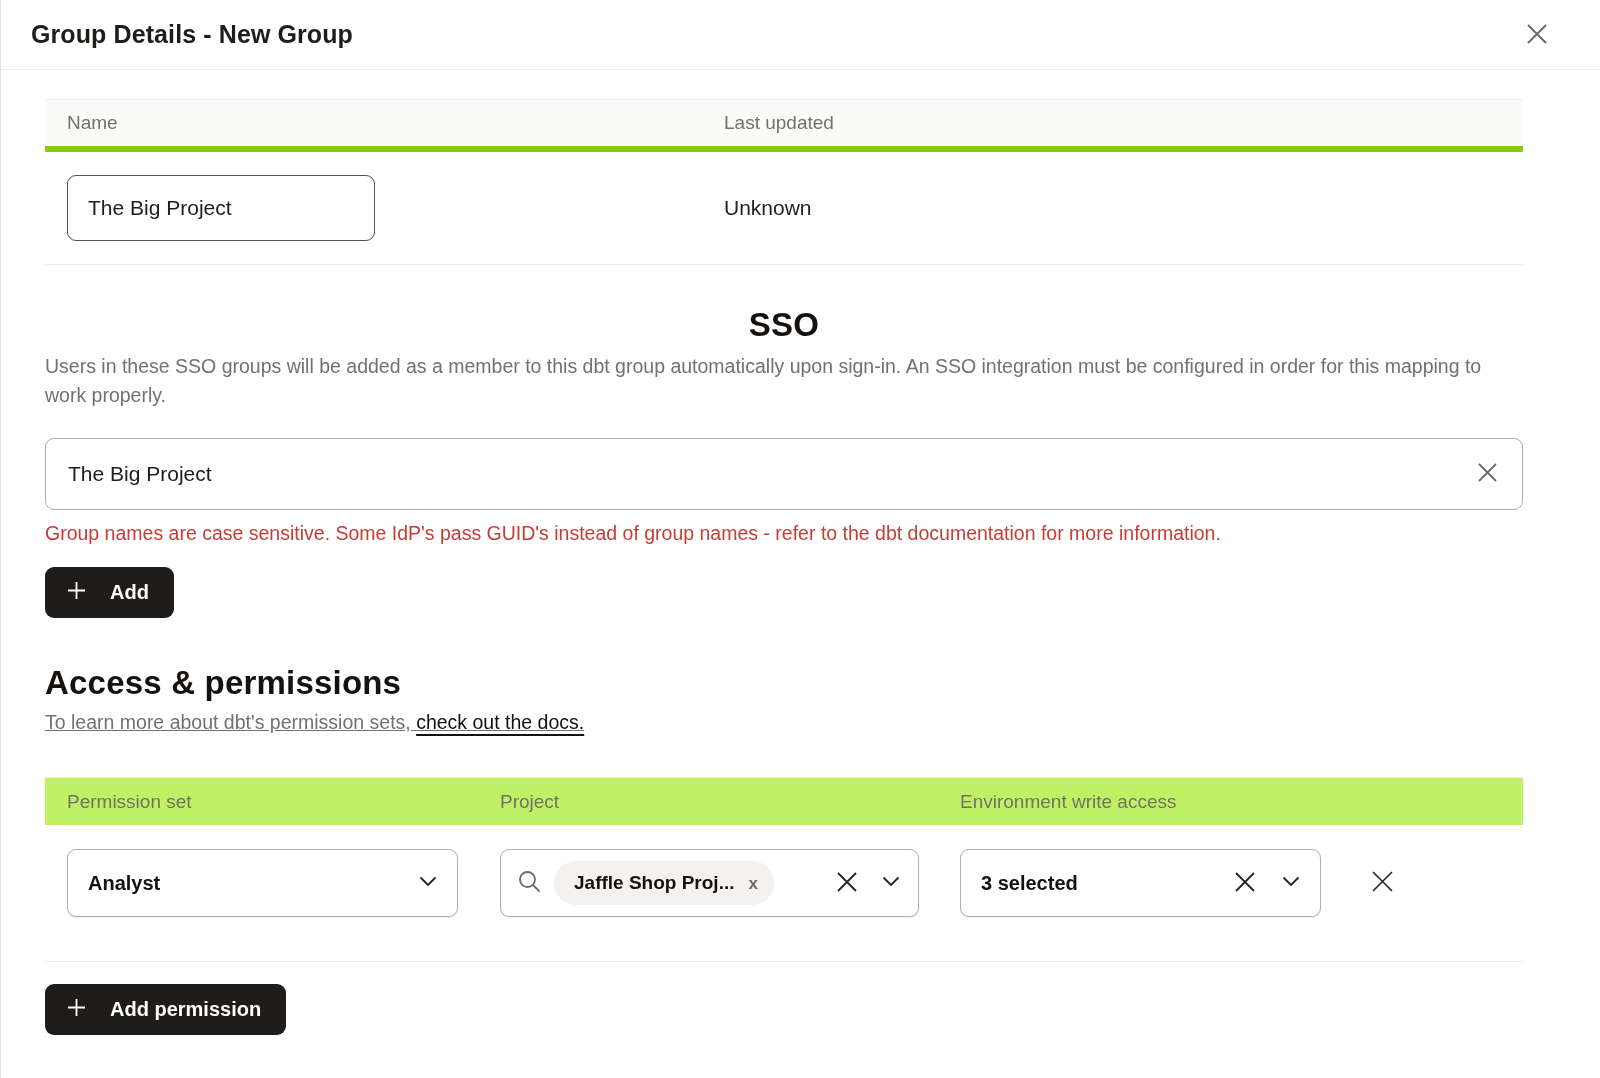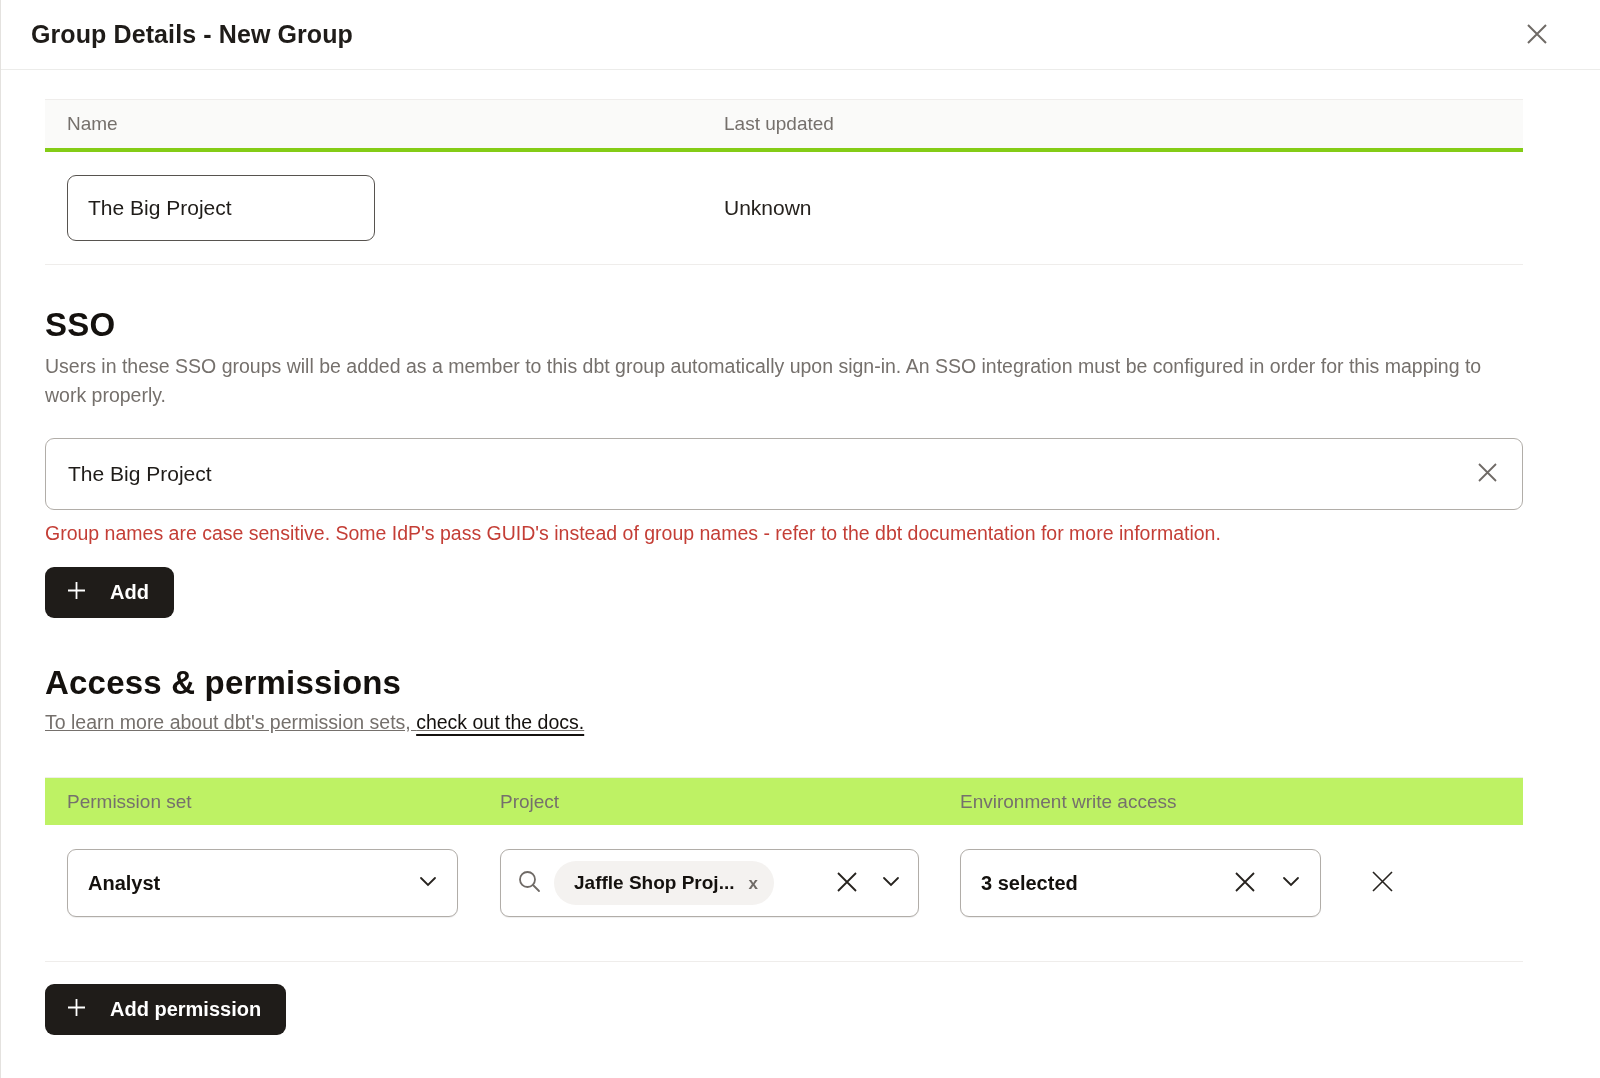--- a/index.html
+++ b/index.html
@@ -35,41 +35,41 @@
   
   .content { padding: 0 77px 0 44px; }
 
   
   .group-table { margin-top: 29px; }
   .gt-header {
     display: grid; grid-template-columns: 657px 1fr;
     height: 53px; align-items: center;
     background: #fafaf9;
     border-top: 1px solid #efedeb;
-    border-bottom: 4px solid #84cc16;
+    border-bottom: 6px solid #84cc16;
   }
   .gt-header > div { padding-left: 22px; color: #75706c; font-size: 19px; }
   .gt-body {
     display: grid; grid-template-columns: 657px 1fr;
     height: 113px; align-items: center;
     border-bottom: 1px solid #efedeb;
   }
   .gt-body > div { padding-left: 22px; }
   .name-input {
     width: 308px; height: 66px;
     border: 1px solid #57534f; border-radius: 9px;
     font-family: "Liberation Sans", sans-serif;
     font-size: 21px; font-weight: 500; color: #1f1c19;
     padding: 0 20px; outline: none; background: #fff;
   }
   .last-updated-value { font-size: 21px; color: #26221e; }
 
   
   .section-heading { font-size: 33px; font-weight: 700; color: #14110e; letter-spacing: 0.2px; }
-  .sso-heading { margin-top: 41px; }
+  .sso-heading { margin-top: 41px; text-align: center; }
   .section-desc {
     margin-top: 8px; font-size: 19.5px; line-height: 29px; color: #75706c;
     max-width: 1480px;
   }
 
   
   .sso-input-wrap {
     margin-top: 28px; height: 72px;
     border: 1px solid #b1ada8; border-radius: 9px;
     display: flex; align-items: center;

